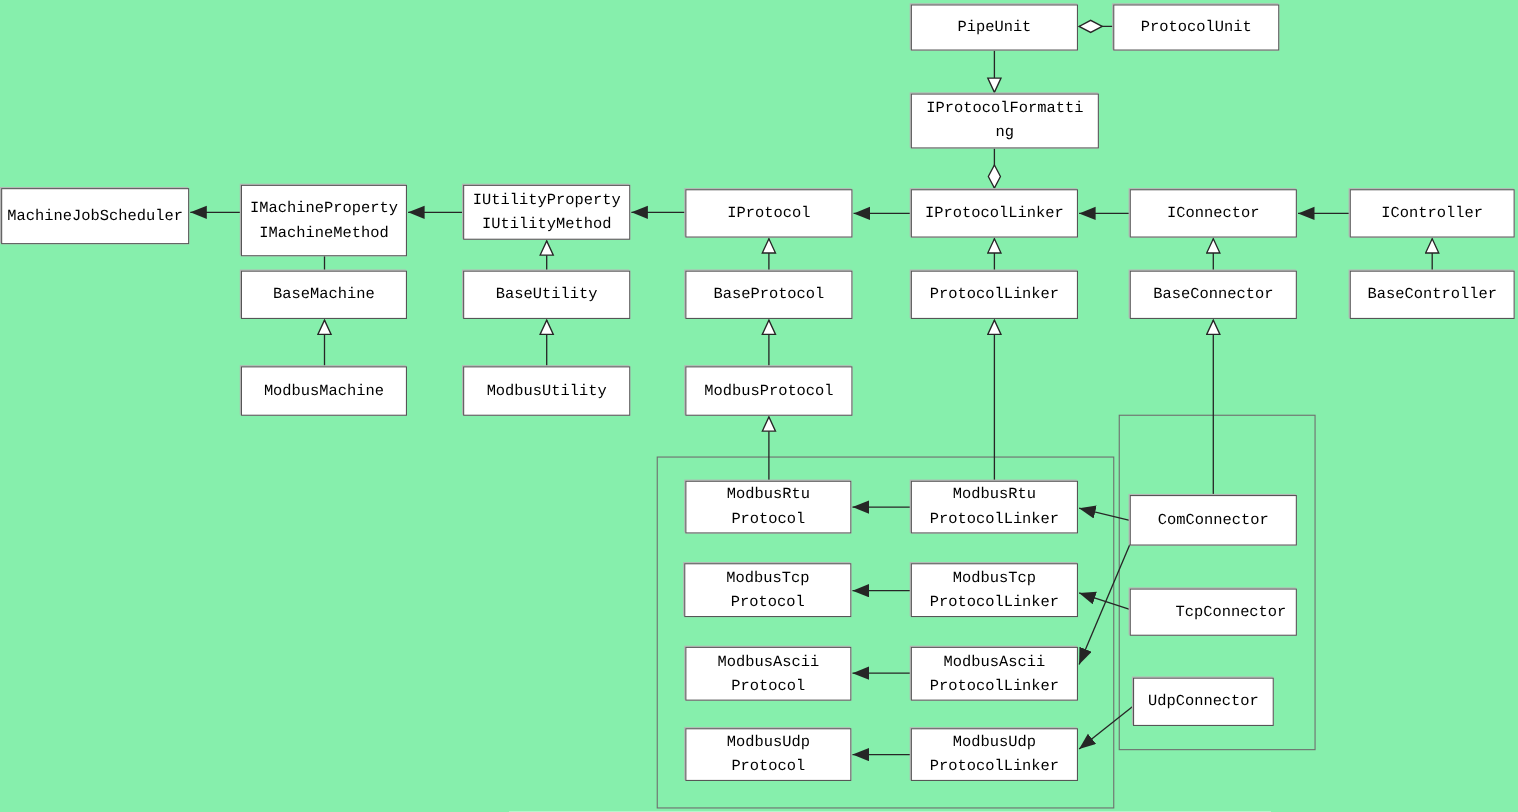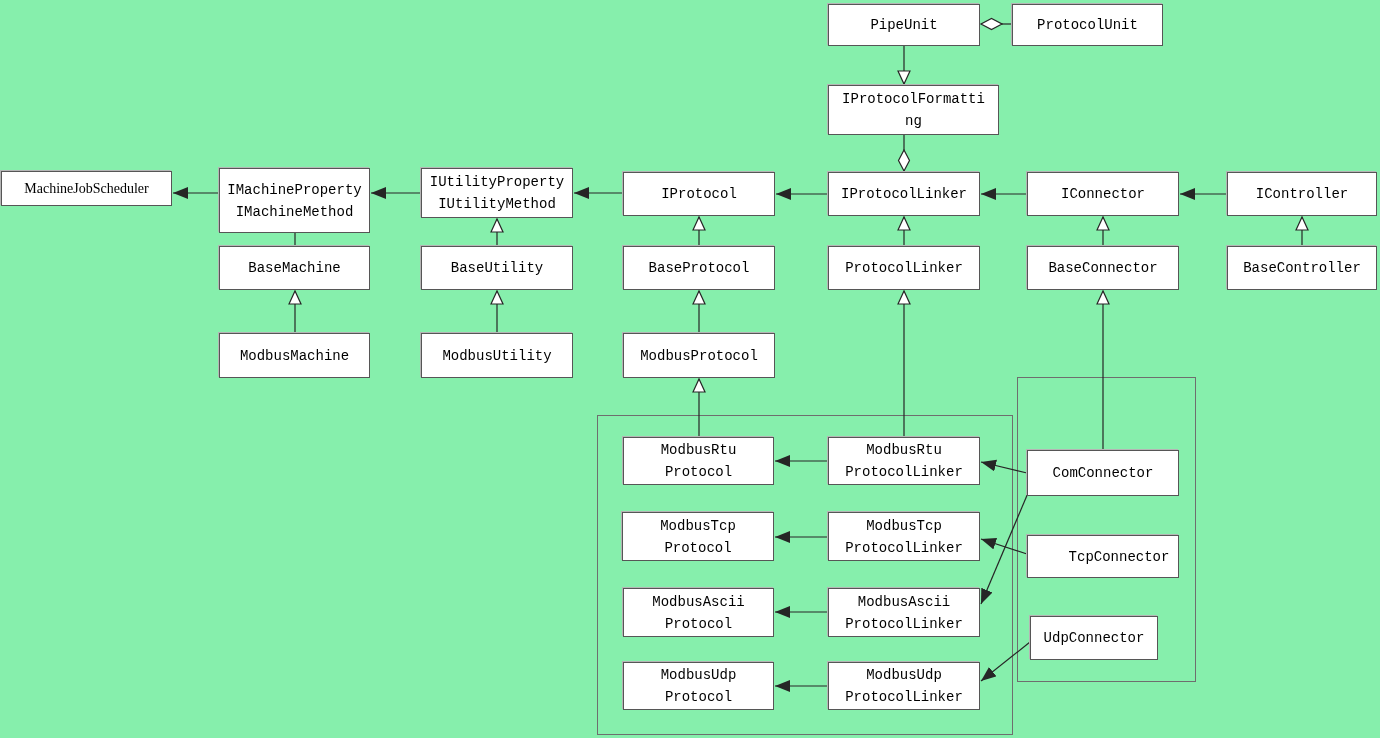--- a/index.html
+++ b/index.html
@@ -100,21 +100,21 @@
       <line x1="1027" y1="554" x2="981" y2="539" marker-end="url(#arrowFilled)"></line>
       <line x1="1030" y1="642" x2="981" y2="681" marker-end="url(#arrowFilled)"></line>
     </g>
   </svg>
 
   <div class="class-box" style="left:828px; top:4px; width:152px; height:42px;">PipeUnit</div>
   <div class="class-box" style="left:1012px; top:4px; width:151px; height:42px;">ProtocolUnit</div>
   <div class="class-box" style="left:828px; top:85px; width:171px; height:50px;">IProtocolFormatti
 ng</div>
 
-  <div class="class-box" style="left:1px; top:171px; width:171px; height:35px;font-family:Liberation Serif, serif;">MachineJobScheduler</div>
+  <div class="class-box" style="left:1px; top:171px; width:171px; height:51px;">MachineJobScheduler</div>
   <div class="class-box" style="left:219px; top:168px; width:151px; height:65px;">IMachineProperty
 IMachineMethod</div>
   <div class="class-box" style="left:421px; top:168px; width:152px; height:50px;">IUtilityProperty
 IUtilityMethod</div>
   <div class="class-box" style="left:623px; top:172px; width:152px; height:44px;">IProtocol</div>
   <div class="class-box" style="left:828px; top:172px; width:152px; height:44px;">IProtocolLinker</div>
   <div class="class-box" style="left:1027px; top:172px; width:152px; height:44px;">IConnector</div>
   <div class="class-box" style="left:1227px; top:172px; width:150px; height:44px;">IController</div>
 
   <div class="class-box" style="left:219px; top:246px; width:151px; height:44px;">BaseMachine</div>

